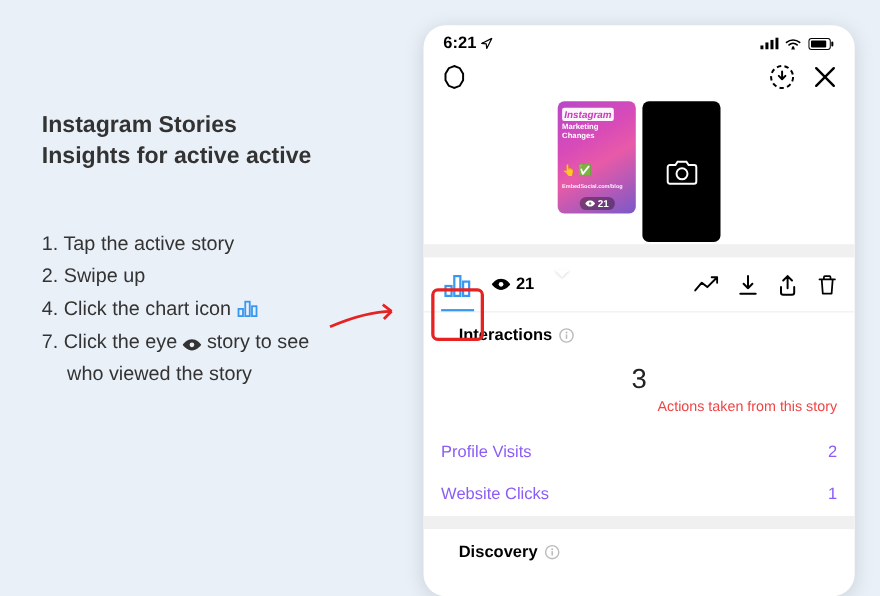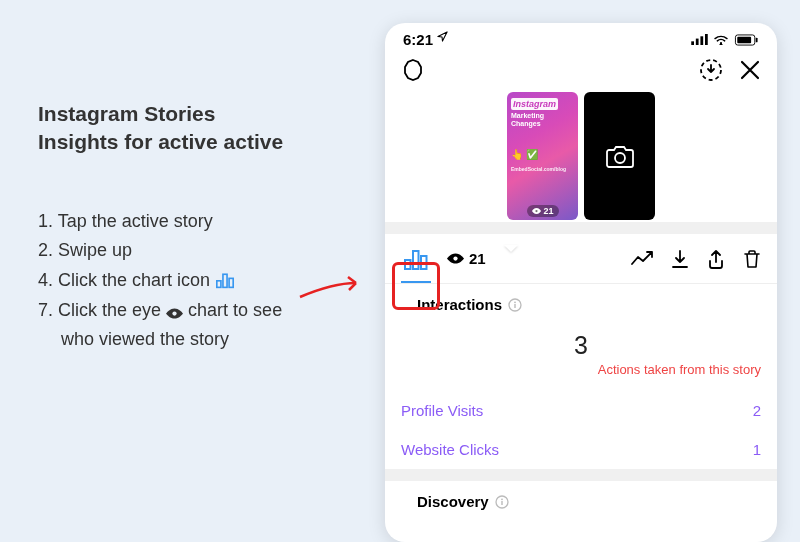--- a/index.html
+++ b/index.html
@@ -67,21 +67,21 @@
 .header-right { display: flex; gap: 16px; align-items: center; }
 .thumbs {
   display: flex;
   justify-content: center;
   gap: 6px;
   padding-bottom: 0;
   position: relative;
 }
 .thumb-story {
   width: 71px;
-  height: 128px;
+  height: 102px;
   border-radius: 6px;
   background: linear-gradient(150deg, #b848c8 0%, #d84bb8 35%, #e85aa8 55%, #7a59c8 100%);
   position: relative;
   overflow: hidden;
   padding: 4px;
   color: #fff;
   font-size: 8px;
   font-weight: 700;
 }
 .thumb-story .label1 { background: rgba(255,255,255,0.95); color:#c83abc; font-style: italic; padding:1px 2px; display:inline-block; margin-top:2px; border-radius:2px; font-size:9px;}
@@ -194,35 +194,35 @@
       </span>
     </div>
     <div>
       <span>7. Click the eye</span>
       <span class="inline-icon">
         <svg width="17" height="11" viewBox="0 0 20 12">
             <path d="M10 0C5 0 1.5 4 0 6c1.5 2 5 6 10 6s8.5-4 10-6c-1.5-2-5-6-10-6z" fill="#333"></path>
             <circle cx="10" cy="6" r="2.5" fill="#e9f0f8"></circle>
           </svg>
       </span>
-      <span>chart to see</span>
+      <span>story to see</span>
       <span class="indent">who viewed the story</span>
     </div>
   </div>
 </div>
 
 <svg class="arrow" viewBox="0 0 72 30">
   <path d="M2 22 Q 35 8 58 8" fill="none" stroke="#e62222" stroke-width="2.5"></path>
   <path d="M58 8 L50 2 M58 8 L51 15" fill="none" stroke="#e62222" stroke-width="2.5"></path>
 </svg>
 
 <div class="phone">
 
   <div class="status">
-    <div style="display:flex;gap:4px">
+    <div style="display:flex;align-items:center;gap:4px">
       <span>6:21</span>
       <span>
         <svg width="11" height="11" viewBox="0 0 12 12">
             <path d="M1 6 L11 1 L6 11 L5.5 6.5 Z" fill="none" stroke="#000" stroke-width="1.2" stroke-linejoin="round"></path>
           </svg>
       </span>
     </div>
     <div class="status-right">
       <span>
         <svg width="17" height="11" viewBox="0 0 18 12">

